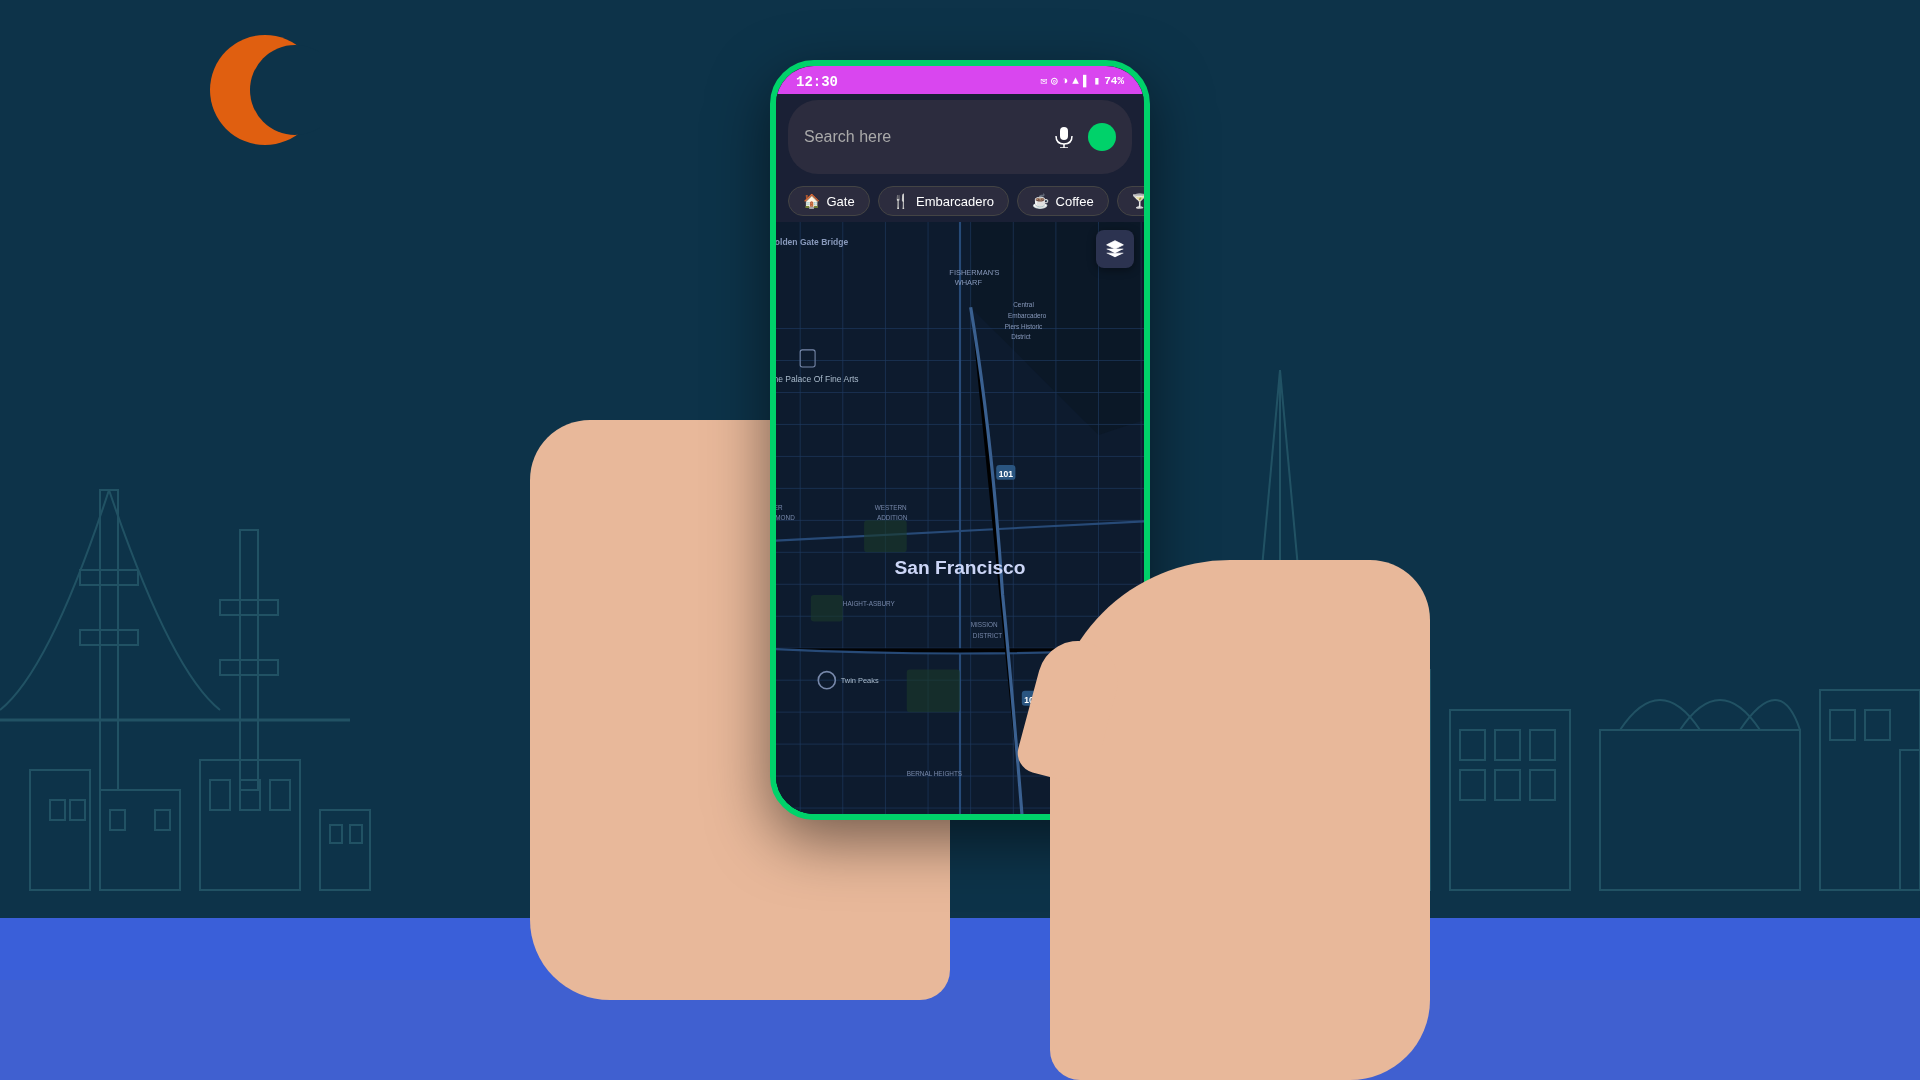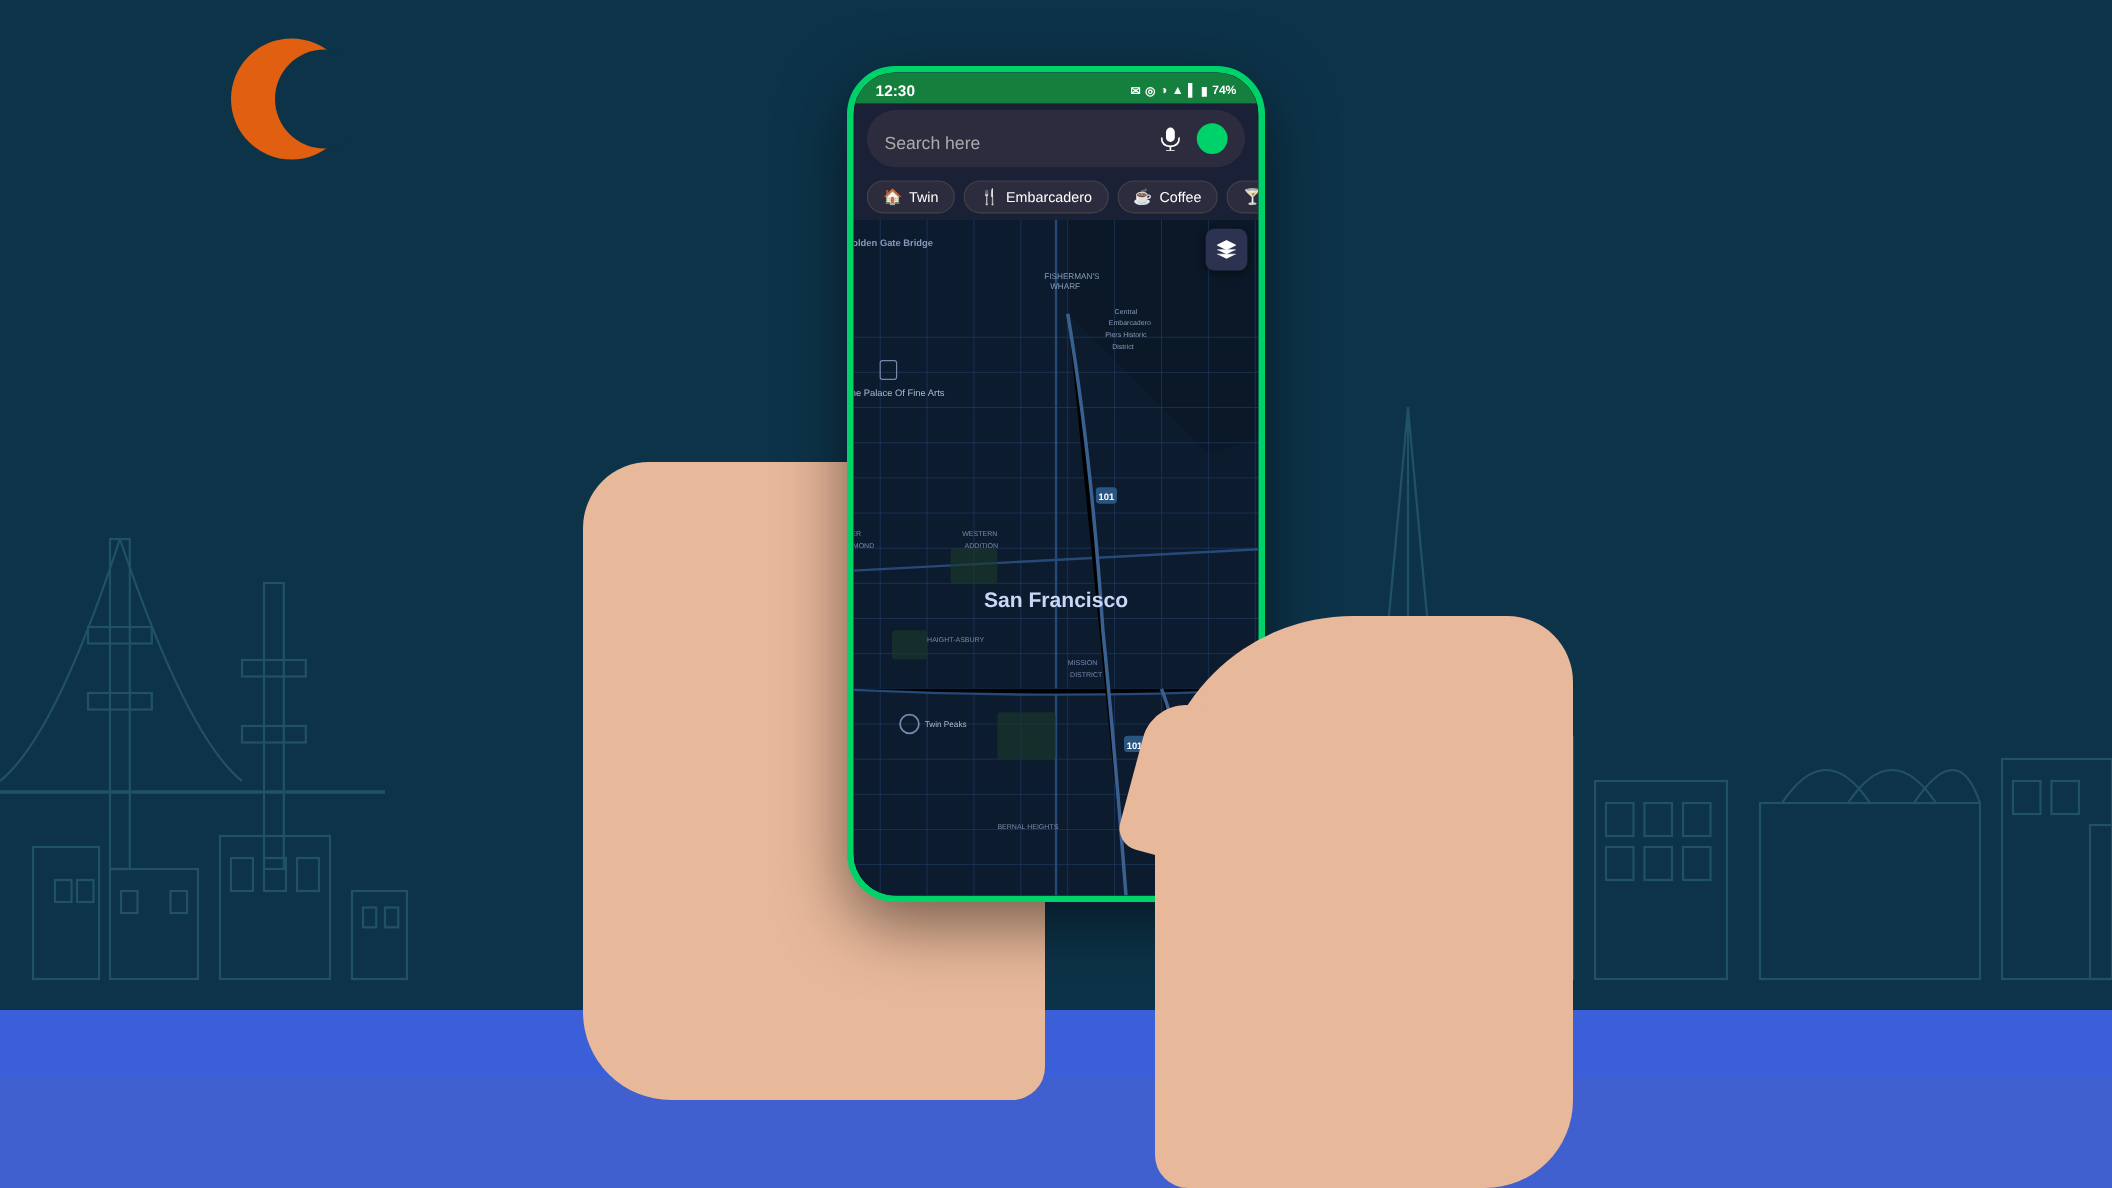--- a/index.html
+++ b/index.html
@@ -92,43 +92,44 @@
       height: 100%;
       background: #1a2035;
       position: relative;
       overflow: hidden;
     }
 
     
     .status-bar {
       display: flex;
       justify-content: space-between;
-      align-items: center;
+      align-items: flex-start;
       padding: 8px 20px 4px;
-      background: #15803d;
+      background: #d946ef;
       color: white;
       font-size: 13px;
       font-weight: 600;
+      font-family: Liberation Mono, monospace;
     }
     .status-time { font-weight: 700; font-size: 14px; }
     .status-icons {
       display: flex;
       gap: 4px;
       align-items: center;
       font-size: 11px;
     }
 
     
     .search-bar {
       margin: 6px 12px;
       background: #2c2c3e;
       border-radius: 30px;
-      padding: 12px 16px;
-      display: flex;
-      align-items: flex-end;
+      padding: 23px 16px;
+      display: flex;
+      align-items: center;
       gap: 10px;
     }
     .search-text {
       flex: 1;
       color: #aaa;
       font-size: 16px;
     }
     .mic-icon {
       width: 28px;
       height: 28px;
@@ -342,21 +343,21 @@
             <line x1="9" y1="18" x2="9" y2="22" stroke="white" stroke-width="1.5"></line>
             <line x1="5" y1="22" x2="13" y2="22" stroke="white" stroke-width="1.5"></line>
           </svg>
         </div>
         <div class="profile-dot"></div>
       </div>
 
       <div class="chips">
         <div class="chip">
           <span class="chip-icon">🏠</span>
-          <span>Twin</span>
+          <span>Gate</span>
         </div>
         <div class="chip">
           <span class="chip-icon">🍴</span>
           <span>Embarcadero</span>
         </div>
         <div class="chip">
           <span class="chip-icon">☕</span>
           <span>Coffee</span>
         </div>
         <div class="chip">

